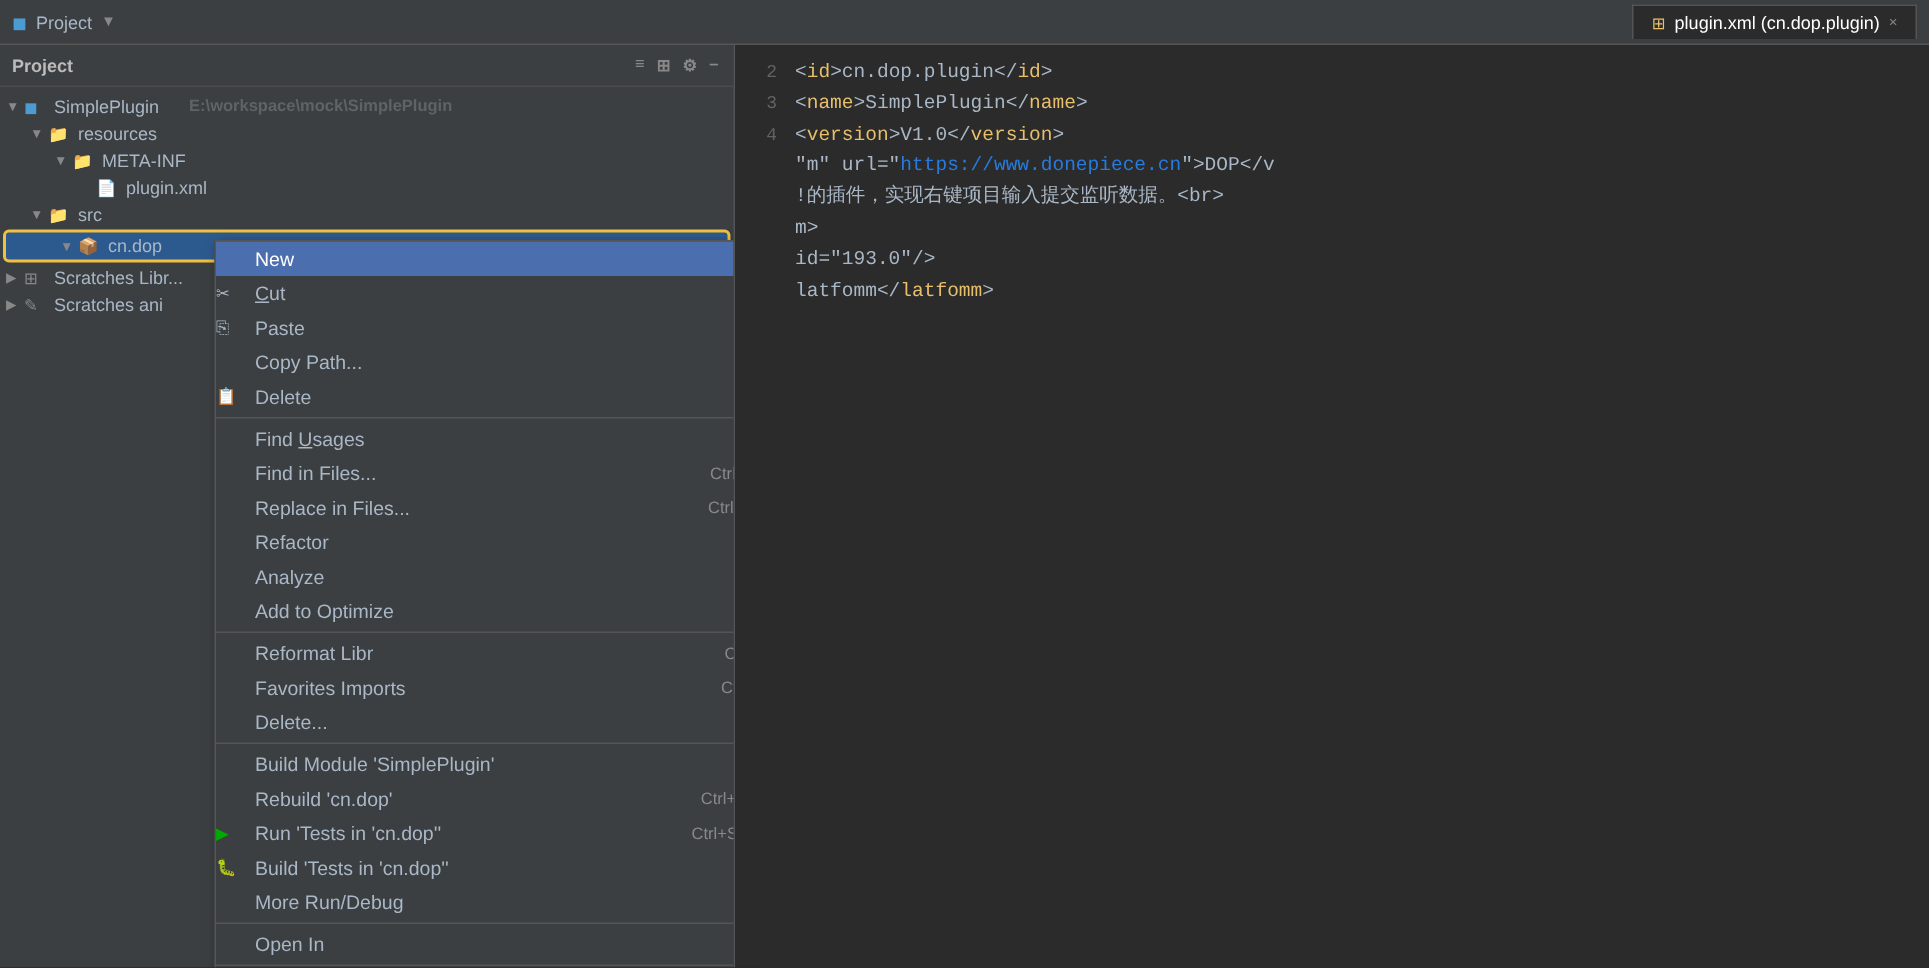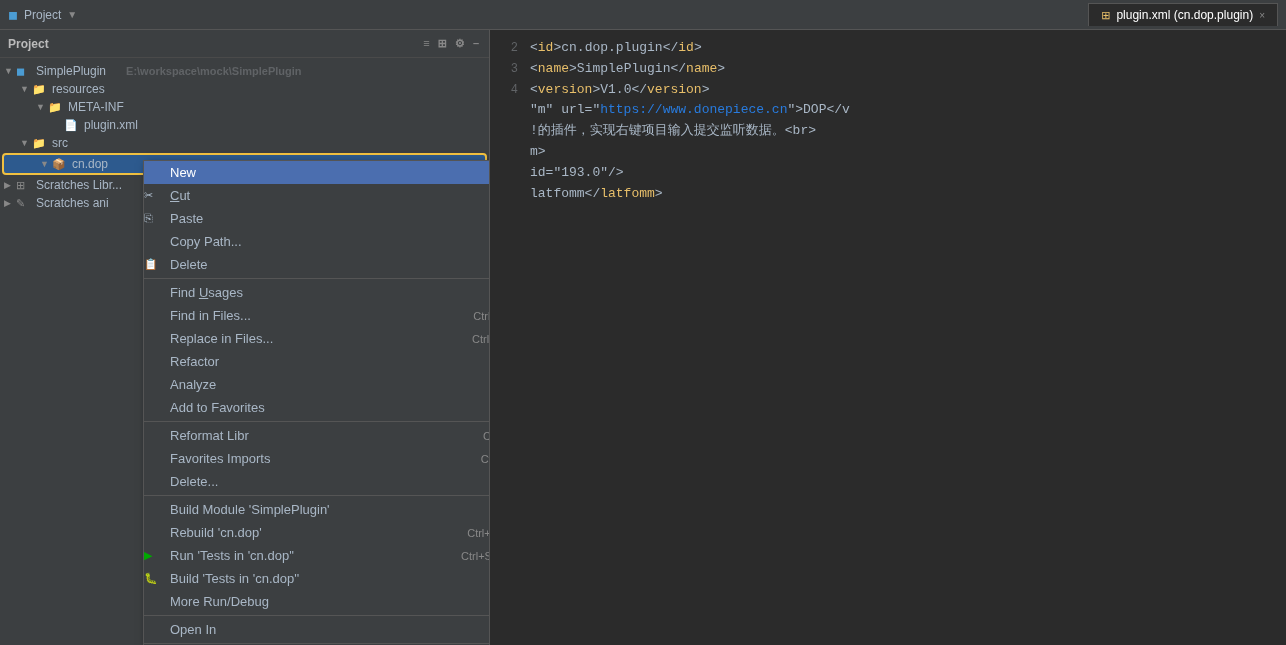--- a/index.html
+++ b/index.html
@@ -342,21 +342,21 @@
         <span class="menu-item-label">Refactor</span>
 
       </div>
       <div class="menu-item">
         <span class="menu-item-icon"></span>
         <span class="menu-item-label">Analyze</span>
 
       </div>
       <div class="menu-item">
         <span class="menu-item-icon"></span>
-        <span class="menu-item-label">Add to Favorites</span>
+        <span class="menu-item-label">Add to Optimize</span>
 
       </div>
       <div class="menu-separator"></div>
       <div class="menu-item">
         <span class="menu-item-icon"></span>
         <span class="menu-item-label">Reformat Libr</span>
         <span class="menu-item-shortcut">Ctrl+Alt+L</span>
       </div>
       <div class="menu-item">
         <span class="menu-item-icon"></span>

